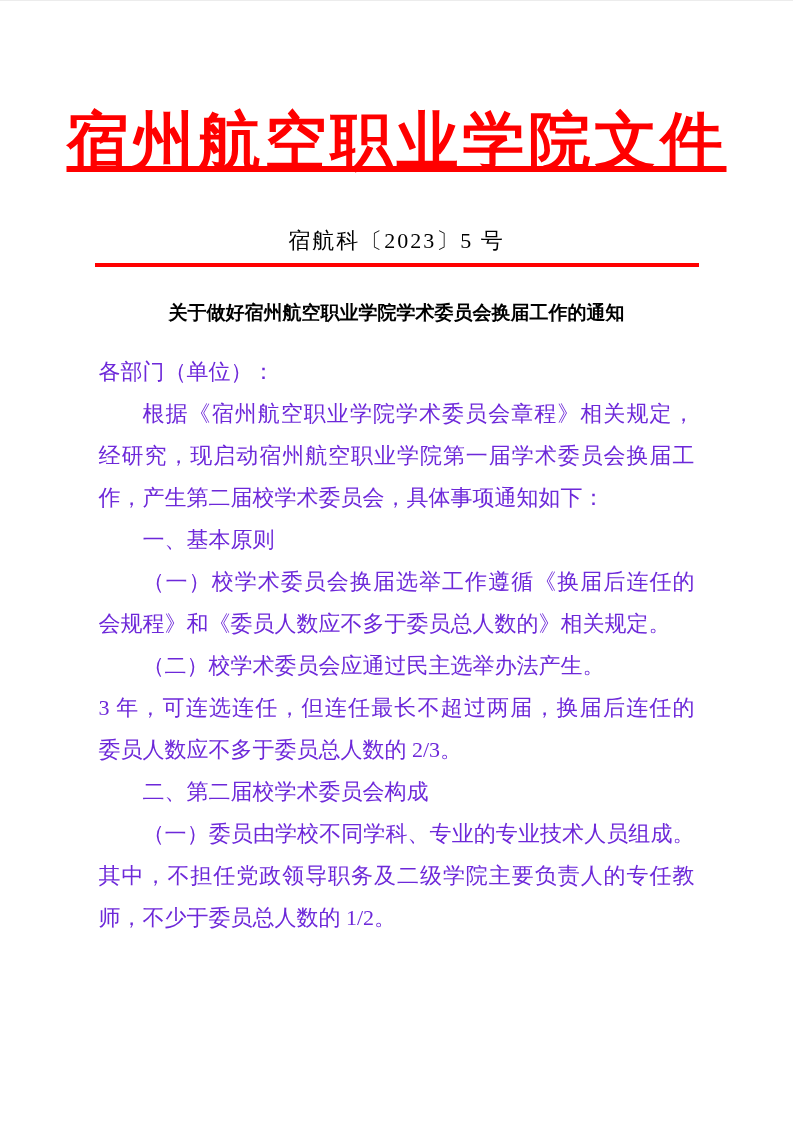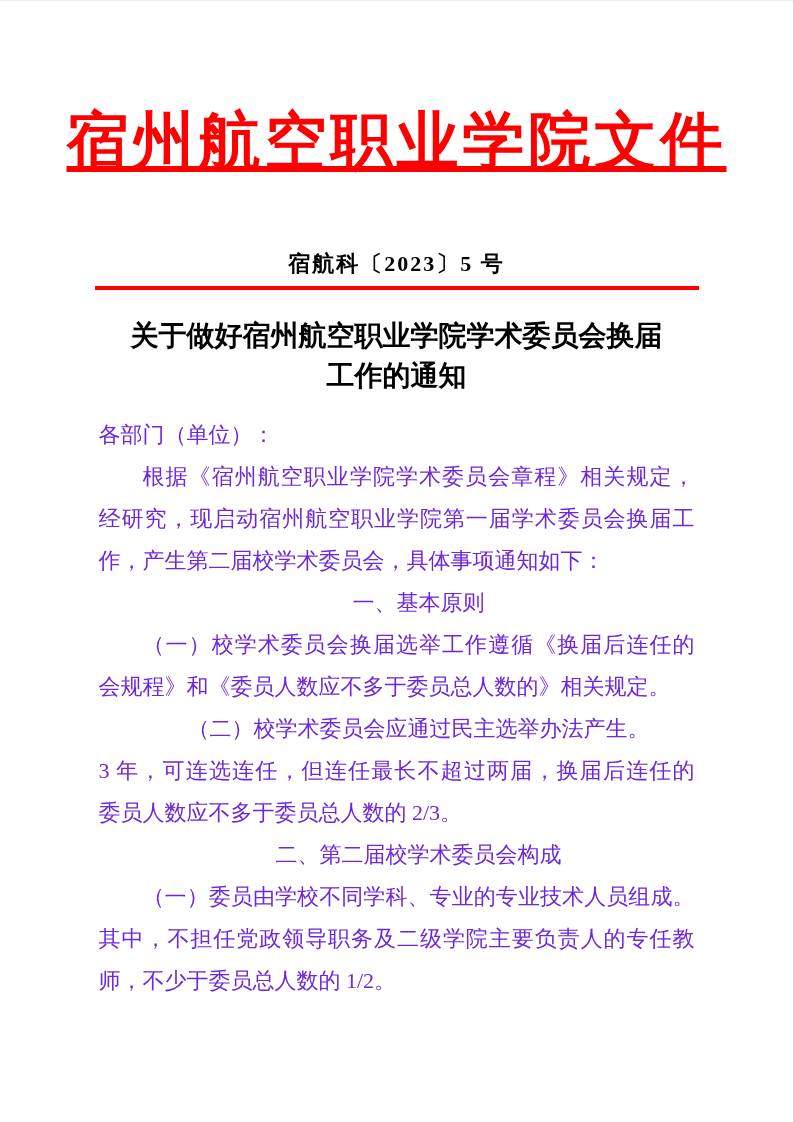--- a/index.html
+++ b/index.html
@@ -23,55 +23,54 @@
     text-align: center;
     font-size: 62px;
     line-height: 90px;
     font-weight: bold;
     color: #ff0000;
     letter-spacing: 4px;
     white-space: nowrap;
     text-decoration: underline;
   }
   .doc-number {
-    margin-top: 65px;
+    margin-top: 42px;
     text-align: center;
     font-size: 22px;
     line-height: 26px;
     letter-spacing: 2px;
     color: #000000;
-    font-weight: bold;
   }
   .divider {
     margin: 9px auto 0 auto;
     width: 604px;
     height: 4px;
     background: #ff0000;
   }
   .notice-title {
     margin: 26px auto 18px auto;
     width: 556px;
     text-align: center;
-    font-size: 28px;
+    font-size: 19px;
     line-height: 40px;
     font-weight: bold;
     color: #000000;
   }
   .doc-body {
     margin: 9px auto 0 auto;
     width: 596px;
     font-size: 22px;
     line-height: 42px;
     color: #6d28d9;
   }
   .body-line {
     width: 596px;
     white-space: nowrap;
   }
-  .body-line.indent { padding-left: 44px; text-align: center; }
+  .body-line.indent { padding-left: 44px; }
   .body-line.fill {
     white-space: normal;
     text-align: justify;
     text-align-last: justify;
     -moz-text-align-last: justify;
   }
 </style>
 </head>
 <body>
 

